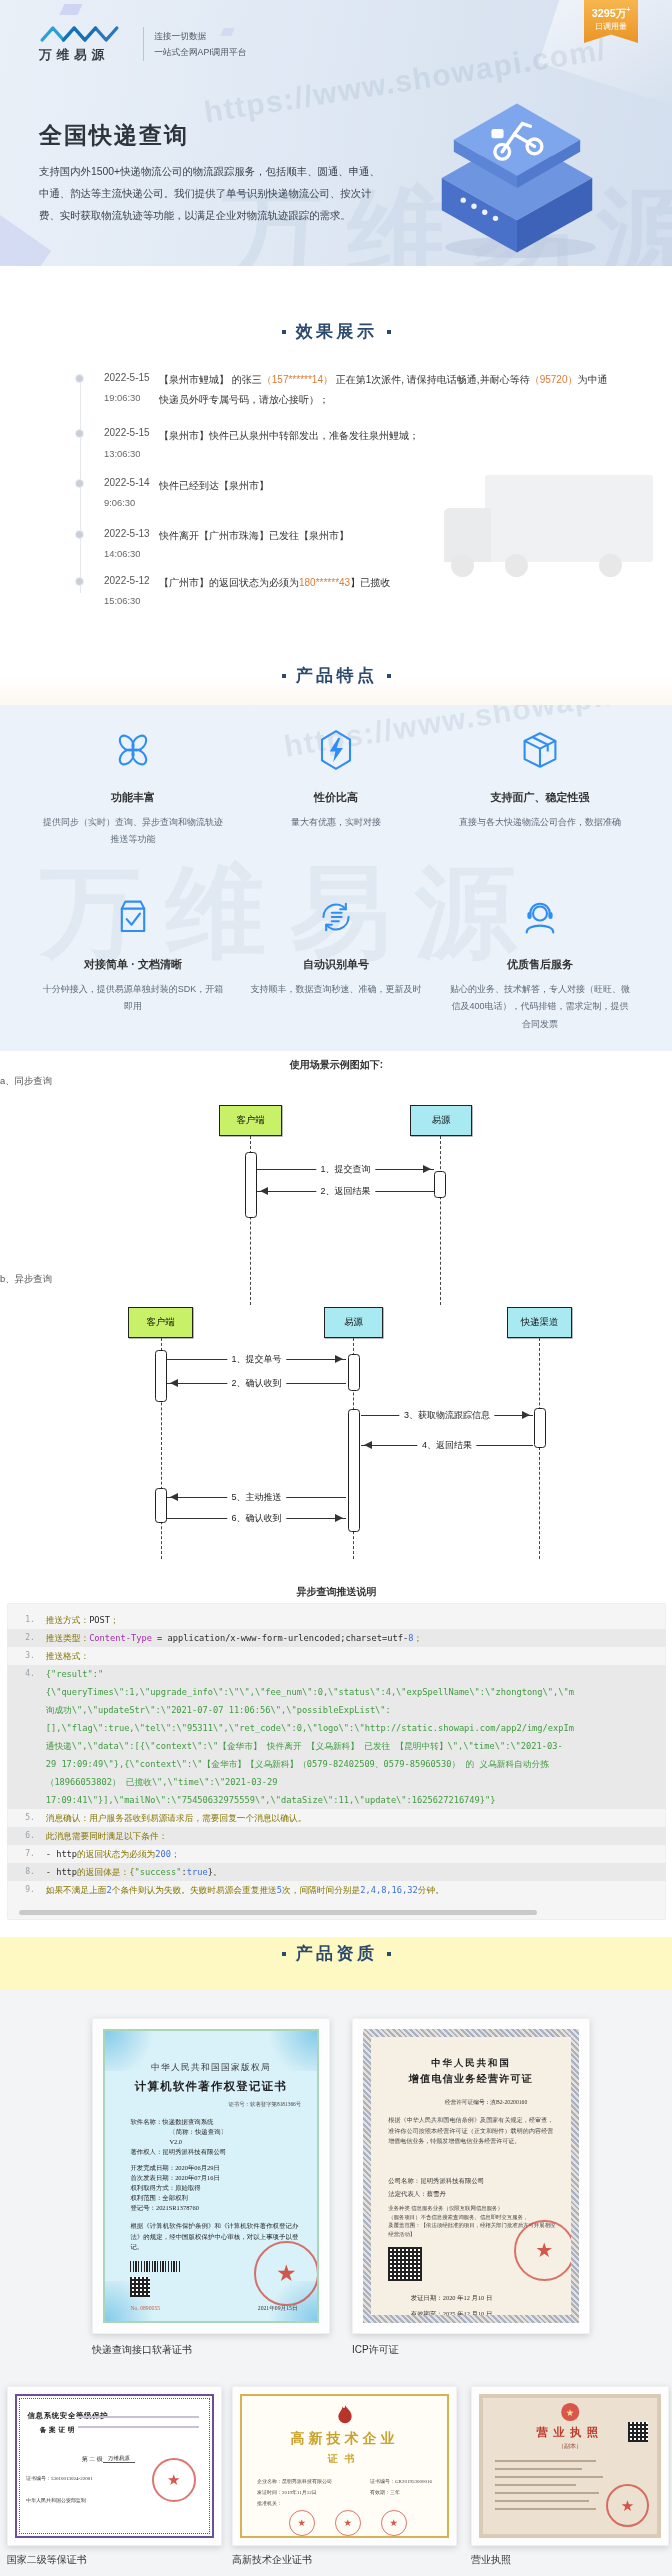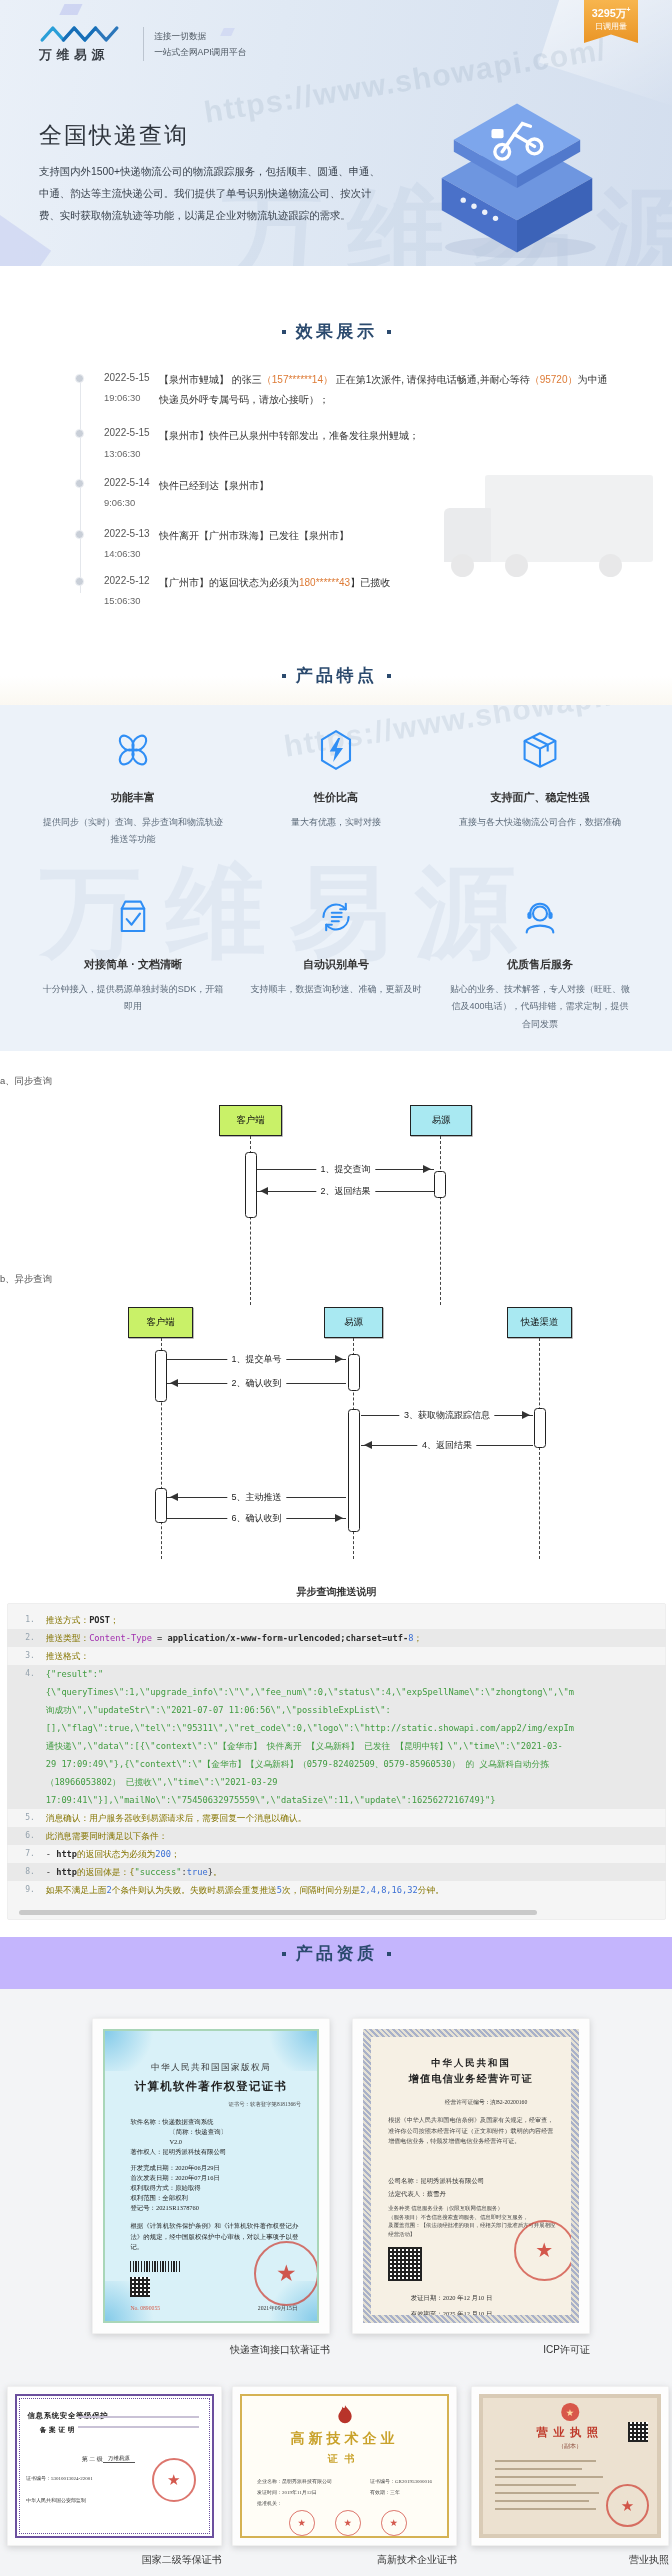--- a/index.html
+++ b/index.html
@@ -16,21 +16,21 @@
 .wm-big{position:absolute;font-size:101px;font-weight:bold;color:rgba(140,165,200,.12);letter-spacing:24px;white-space:nowrap}
 .logo-wrap{position:absolute;left:39px;top:24px;display:flex;align-items:center}
 .logo-block{width:101px}
 .logo-cn{font-size:12.8px;font-weight:bold;color:#3a3f46;letter-spacing:4.7px;margin-top:1.3px}
 .logo-div{width:0.7px;height:34px;background:#9aa4b0;opacity:.55;margin:0 10.8px 0 2.7px}
 .tagline{font-size:8.7px;color:#4d5761;line-height:16px}
 .badge{position:absolute;left:584px;top:0;width:54px;height:43px;background:linear-gradient(180deg,#f7b54e,#ea9526);clip-path:polygon(0 0,100% 0,100% 100%,50% 80%,0 100%);color:#fff;text-align:center;box-shadow:0 1.3px 3.4px rgba(0,0,0,.18)}
 .badge-num{font-size:10.8px;font-weight:bold;margin-top:6px}
 .badge-num sup{font-size:6.7px}
 .badge-label{font-size:8px;margin-top:0.7px}
-.hero-title{position:absolute;left:39px;top:120px;font-size:23px;font-weight:normal;color:#2f353d;letter-spacing:2px}
+.hero-title{position:absolute;left:39px;top:120px;font-size:23px;font-weight:bold;color:#2f353d;letter-spacing:2px}
 .hero-desc{position:absolute;left:39px;top:161px;width:344px;font-size:10.4px;line-height:22px;color:#39424d}
 .cube{position:absolute;left:416px;top:94px}
 
 .sec-title{display:flex;align-items:center;justify-content:center;gap:9.4px}
 .sec-title .txt{font-size:17px;font-weight:bold;color:#2b4a6e;letter-spacing:3.4px}
 .sq{width:4px;height:4px;background:#2b4a6e}
 
 #effect{top:266px;height:343px;background:#fff}
 .truck{position:absolute;left:424px;top:202px;width:229px;height:128px;opacity:.12;filter:blur(0.7px)}
 .trailer{position:absolute;left:61px;top:6.7px;width:168px;height:87px;background:#8e959e;border-radius:2.7px}
@@ -65,31 +65,31 @@
 
 #push{top:1577px;height:360px;background:#fff}
 .push-cap{position:absolute;top:8px;width:100%;text-align:center;font-size:10px;font-weight:bold;color:#333}
 .codebox{position:absolute;left:6.7px;top:25.6px;width:659px;height:317px;background:#f5f5f5;border-radius:2.7px;padding-top:8px;box-shadow:inset 0 0 0 0.7px #ececec}
 .code-row{display:flex;min-height:18px;line-height:18px;font-family:"DejaVu Sans Mono","Liberation Mono",monospace;font-size:8.7px}
 .code-row.hl{background:#e9e9e9}
 .ln{width:39px;text-align:right;padding-right:10.8px;color:#94a2ad;flex:none;font-size:8px}
 .code-content{flex:1;overflow:hidden;white-space:nowrap;color:#333}
 .jline{white-space:pre;color:#3f9b3f}
 .c-lbl{color:#857500}
-.c-k{color:#2b2b2b;font-weight:bold}
+.c-k{color:#2b2b2b;font-weight:normal}
 .c-p{color:#a12fae}
 .c-s{color:#3f9b3f}
 .c-num{color:#3b6fd4}
 .c-t{color:#333}
 .hscroll{position:absolute;left:12px;bottom:4.7px;width:518px;height:5.4px;background:#c9c9c9;border-radius:2.7px}
 
-#qualhead{top:1937px;height:52px;background:#c4b5fd}
+#qualhead{top:1937px;height:52px;background:#fef9c3}
 #qualband{top:1989px;height:587px;background:#f3f4f6}
 .frame{position:absolute;background:#fdfdfd;padding:10.8px;box-shadow:0 2px 6.7px rgba(0,0,0,.15),inset 0 0 0 0.7px #ececec}
-.cert-cap{position:absolute;font-size:10px;color:#333;text-align:right}
+.cert-cap{position:absolute;font-size:10px;color:#333;text-align:left}
 .serif{font-family:"Liberation Serif","DejaVu Serif",serif}
 .soft-inner{position:relative;width:100%;height:100%;background:#d9f1f8;border:2.7px double #a9d6b8;overflow:hidden}
 .corner{position:absolute;width:54px;height:40px;background:radial-gradient(circle at 0 0,rgba(60,170,220,.55),rgba(60,170,220,0) 72%)}
 .soft-org{position:absolute;top:31px;width:100%;text-align:center;font-size:8.7px;color:#3a3a3a;letter-spacing:1.3px}
 .soft-title{position:absolute;top:48px;width:100%;text-align:center;font-size:11.4px;font-weight:bold;color:#222;letter-spacing:1.3px}
 .soft-no{position:absolute;top:70px;right:16px;font-size:5.4px;color:#444}
 .soft-fields{position:absolute;left:25.6px;top:86px;font-size:6.4px;line-height:10px;color:#222}
 .soft-body{position:absolute;left:25.6px;top:190px;width:168px;font-size:6.4px;line-height:10.8px;color:#222;text-align:justify}
 .barcode{position:absolute;left:25.6px;top:230px;width:50px;height:10.8px;background:repeating-linear-gradient(90deg,#222 0 1.3px,transparent 1.3px 2.7px)}
 .qr{background-color:#fff;background-image:repeating-linear-gradient(0deg,#222 0 2px,transparent 2px 4px),repeating-linear-gradient(90deg,#222 0 2px,#fff 2px 4px)}
@@ -311,20 +311,21 @@
           <rect x="12" y="23" width="6" height="10" rx="3" fill="#2f8ef5" stroke="none"></rect>
           <rect x="42" y="23" width="6" height="10" rx="3" fill="#2f8ef5" stroke="none"></rect>
         </svg>
       </div>
       <div class="c-title">优质售后服务</div>
       <div class="c-desc">贴心的业务、技术解答，专人对接（旺旺、微信及400电话），代码排错，需求定制，提供合同发票</div>
     </div>
   </div>
 
   <div class="sec" id="scenario">
+    <div class="sc-head" style="top:6.7px">使用场景示例图如下:</div>
     <div class="sc-sub" style="top:24px">a、同步查询</div>
 
     <div class="actor a-green" style="left:219px;top:54px;width:63px">客户端</div>
     <div class="actor a-cyan" style="left:410px;top:54px;width:62px">易源</div>
     <div class="life" style="left:250px;top:85px;height:169px"></div>
     <div class="life" style="left:440px;top:85px;height:169px"></div>
     <div class="bar" style="left:245px;top:101px;height:66px"></div>
     <div class="bar" style="left:434px;top:120px;height:27px"></div>
     <div class="arrow r" style="left:257px;top:118px;width:177px">
         <span>1、提交查询</span>

